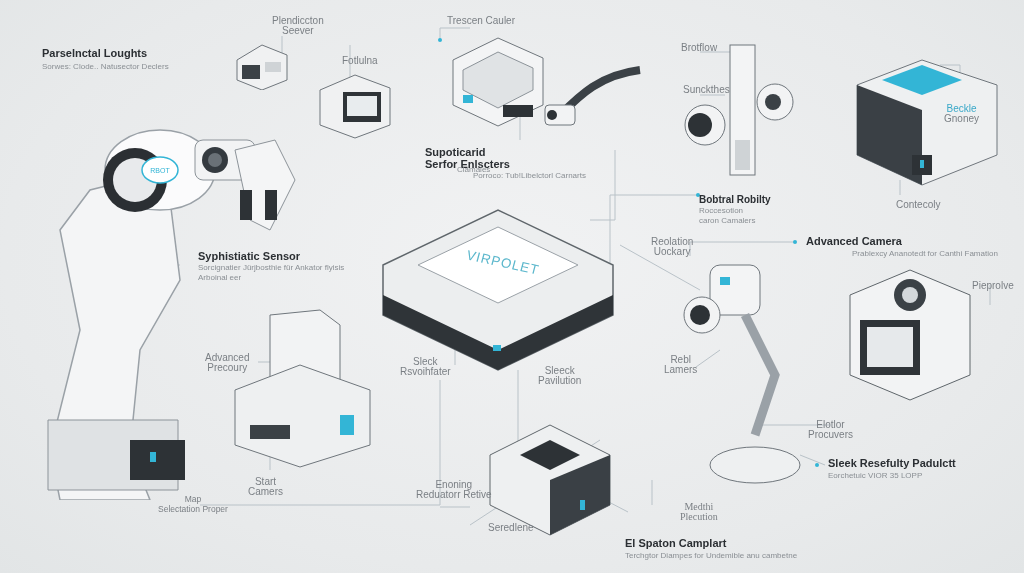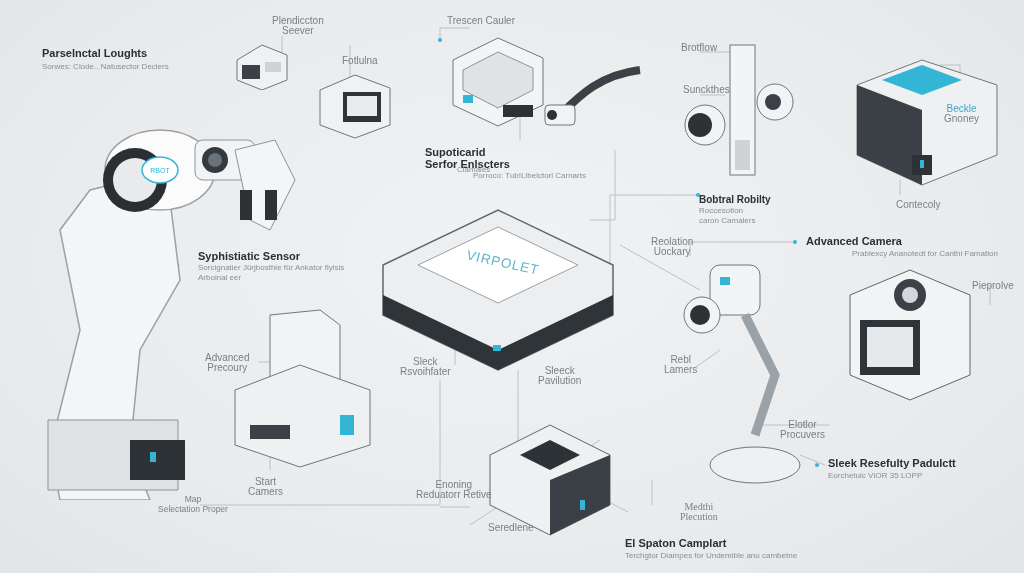--- a/index.html
+++ b/index.html
@@ -243,21 +243,21 @@
     <div>Rsvoihfater</div>
   </div>
 <div class="lbl" style="left:538px;top:366px;">
     <div>Sleeck</div>
     <div>Pavilution</div>
   </div>
 <div class="lbl" style="left:664px;top:355px;">
     <div>Rebl</div>
     <div>Lamers</div>
   </div>
-<div class="lbl" style="left:780px;top:420px;">
+<div class="lbl" style="left:808px;top:420px;">
     <div>Elotlor</div>
     <div>Procuvers</div>
   </div>
 <div class="lbl" style="left:248px;top:477px;">
     <div>Start</div>
     <div>Camers</div>
   </div>
 <div class="lbl" style="left:158px;top:494px;font-size:8.5px;">
     <div>Map</div>
     <div>Selectation Proper</div>

